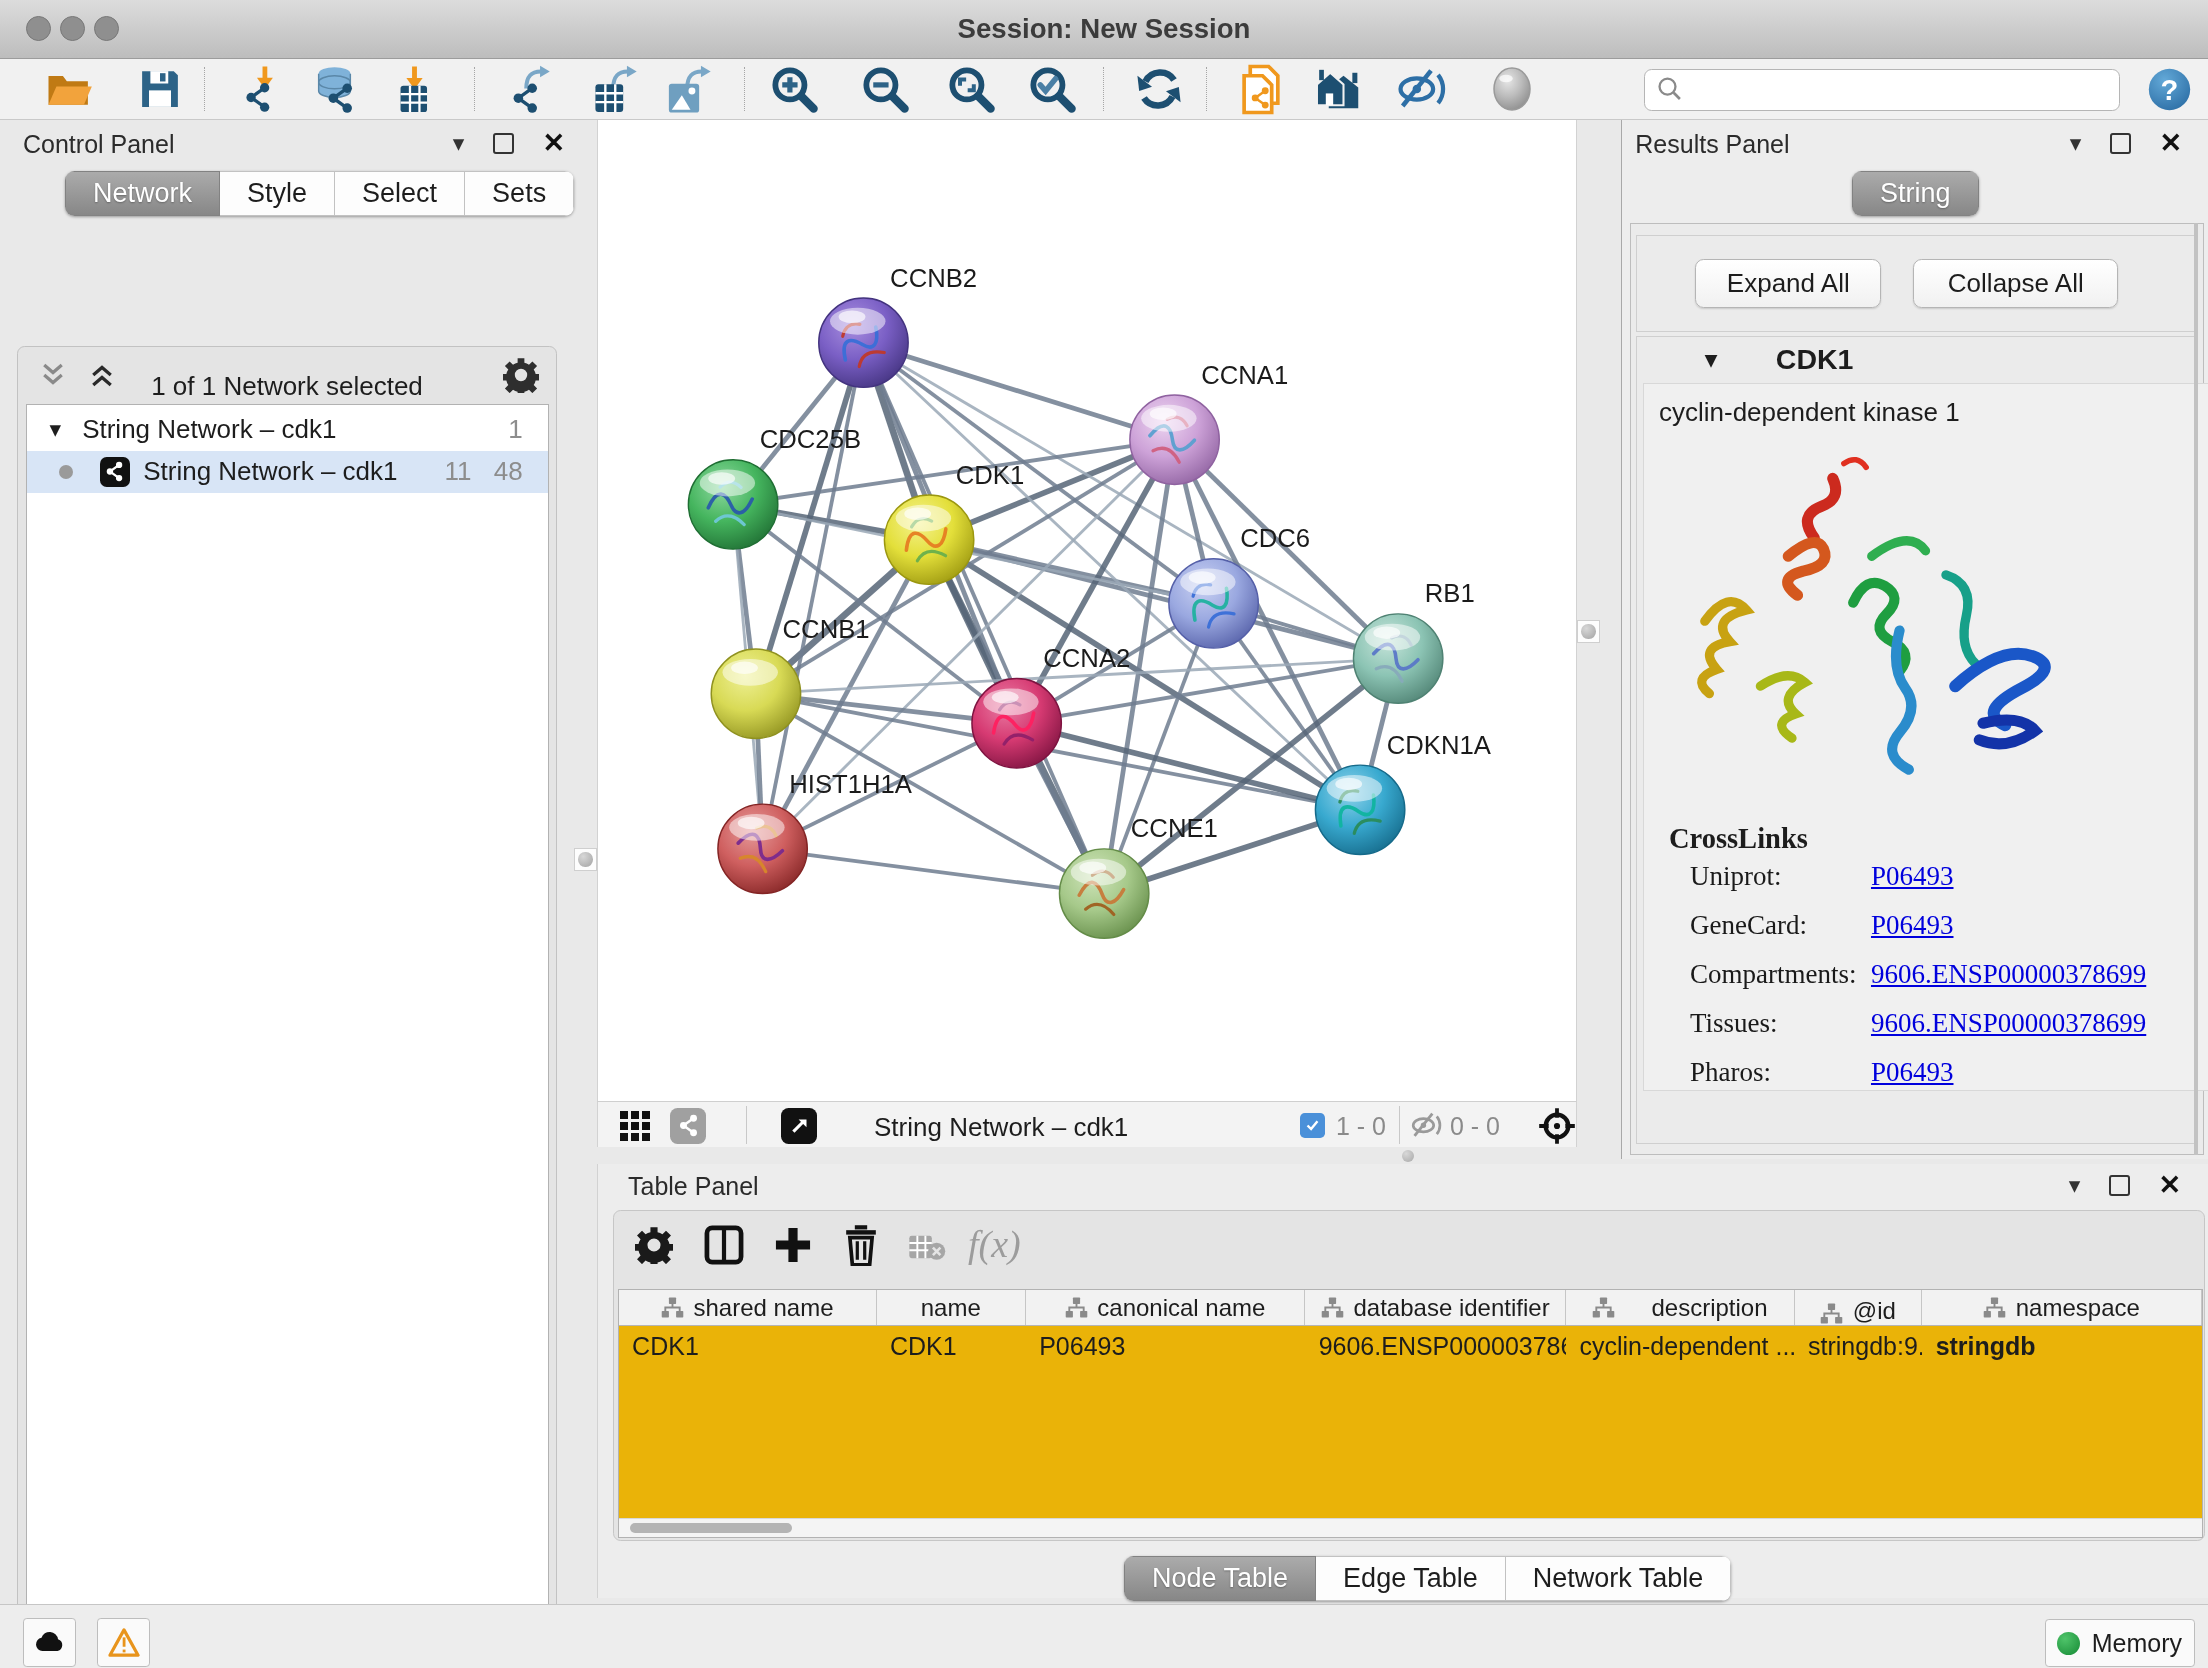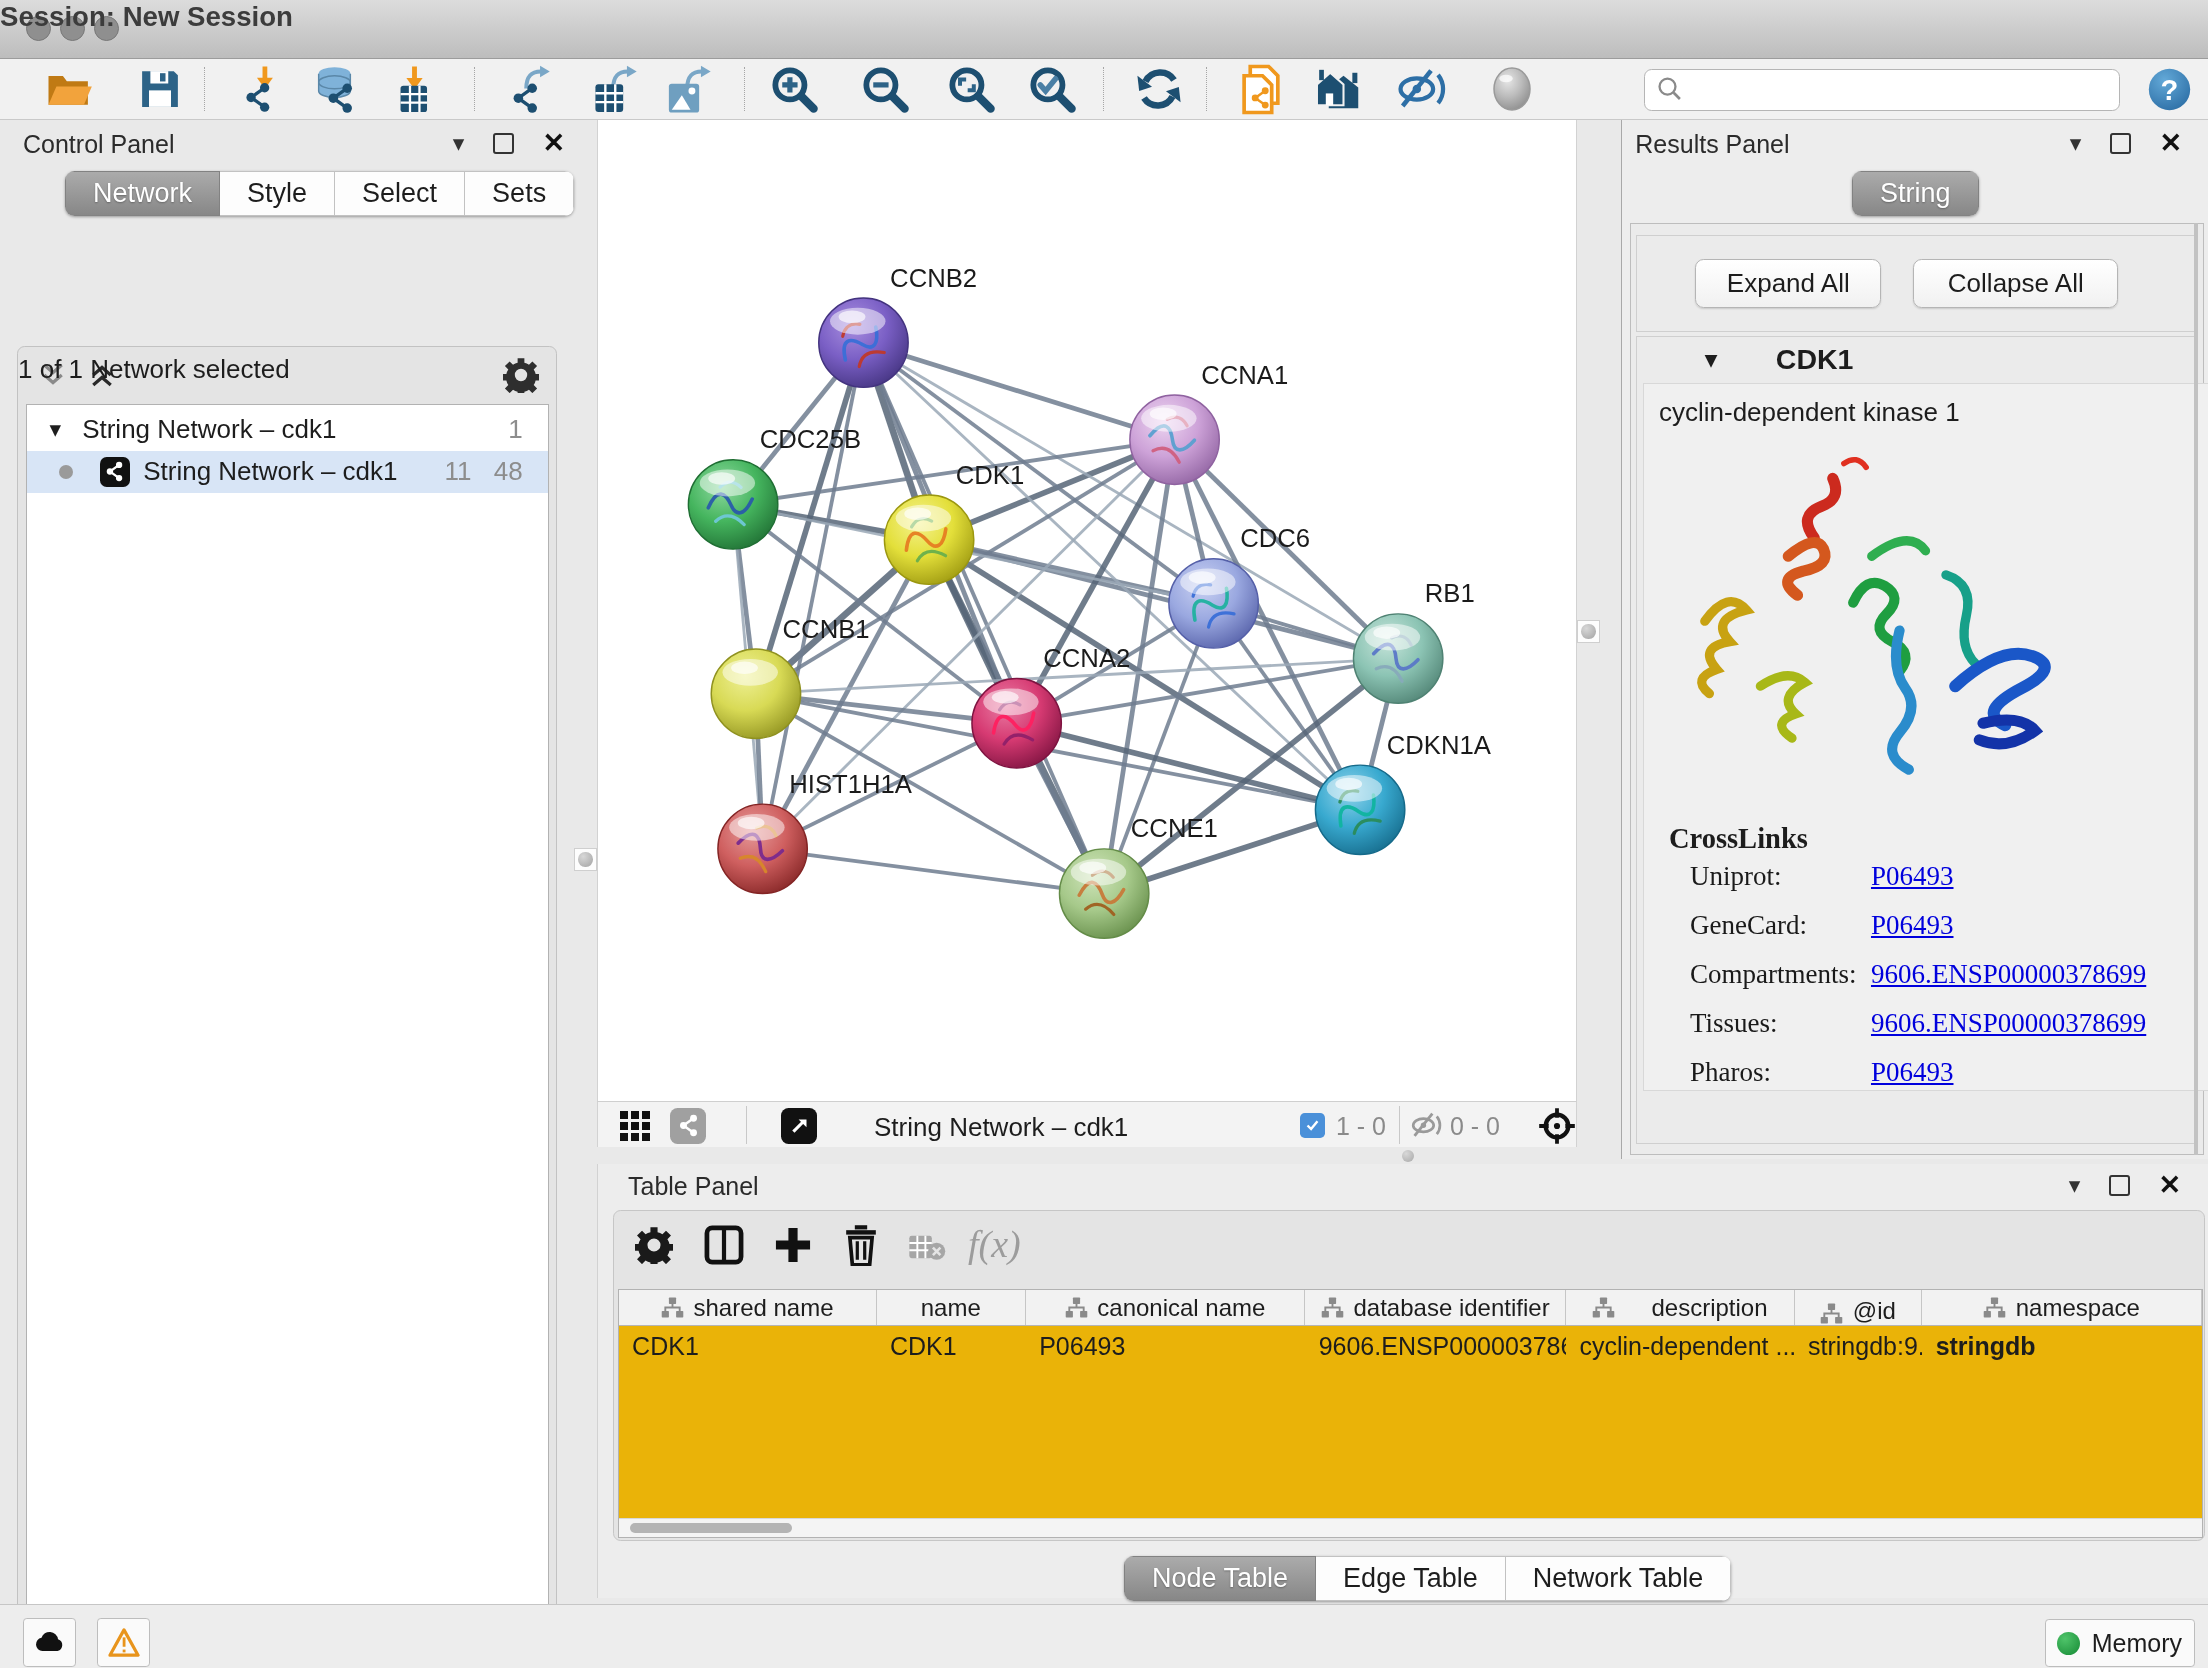--- a/index.html
+++ b/index.html
@@ -2,21 +2,21 @@
 <html style="font-size:15px"><head>
 <meta charset="utf-8">
 <style>
 *{margin:0;padding:0;box-sizing:border-box}
 html,body{width:2208px;height:1668px;overflow:hidden}
 #app{position:relative;width:2208px;height:1668px;background:#e9e9e9;font-family:"Liberation Sans",sans-serif;color:#1d1d1d}
 .abs{position:absolute}
 
 .titlebar{left:0;top:0;width:2208px;height:59px;background:linear-gradient(#dcdcdc,#bdbdbd);border-bottom:1px solid #9c9c9c}
 .tl{width:25px;height:25px;border-radius:50%;background:#8f8f8f;border:1px solid #787878;top:16px}
-.title-text{width:100%;top:1px;font-size:27.6px;font-weight:700;color:#3c3c3c}
+.title-text{width:100%;text-align:center;top:13px;font-size:27.6px;font-weight:700;color:#3c3c3c}
 
 .toolbar{left:0;top:59px;width:2208px;height:61px;background:#f1f1f1;border-bottom:1px solid #c9c9c9}
 .tbtn{position:absolute;top:3.8px;height:53px;display:flex;align-items:center;justify-content:center;cursor:pointer}
 .tb-sep{position:absolute;top:7.6px;height:44px;border-left:1.9px dotted #a6a6a6}
 .searchbox{position:absolute;left:1644px;top:9.5px;width:476px;height:42px;background:#fff;border:1px solid #b5b5b5;border-radius:7.6px;display:flex;align-items:center;padding:0 11.4px}
 .searchbox input{border:none;outline:none;font-size:24px;width:418px;background:transparent;font-family:"Liberation Sans",sans-serif}
 
 .panel-title{font-size:25px;color:#2b2b2b}
 .winbtns{display:flex;gap:28.5px;align-items:center}
 .tri{font-size:23px;color:#333;line-height:1}
@@ -305,21 +305,21 @@
       </div>
     <div class="abs cp-box">
       <div class="abs" style="left:19px;top:13.3px;display:flex;gap:17px">
         <svg width="32" height="30" viewBox="0 0 24 24">
           <path d="M5 4l7 6 7-6M5 12l7 6 7-6" stroke="#8a8a8a" stroke-width="2.6" fill="none"></path>
         </svg>
         <svg width="32" height="30" viewBox="0 0 24 24">
           <path d="M5 20l7-6 7 6M5 12l7-6 7 6" stroke="#2a2a2a" stroke-width="2.6" fill="none"></path>
         </svg>
       </div>
-      <div class="abs" style="left:0;top:7px;width:100%;text-align:left;font-size:26px">1 of 1 Network selected</div>
+      <div class="abs" style="left:0;top:24px;width:100%;text-align:center;font-size:26px">1 of 1 Network selected</div>
       <svg class="abs gearbtn" style="right:17px;top:9.5px" width="36" height="36" viewBox="0 0 32 32" color="#2e2e2e">
           <use href="#gear"></use>
         </svg>
       <div class="netlist">
         <div class="treerow" style="margin-top:3.8px">
           <span style="margin-left:23px;font-size:23px">▾</span>
           <span style="margin-left:21px">String Network – cdk1</span>
           <span class="cnt" style="position:absolute;right:25px">1</span>
         </div>
         <div class="treerow sel">

